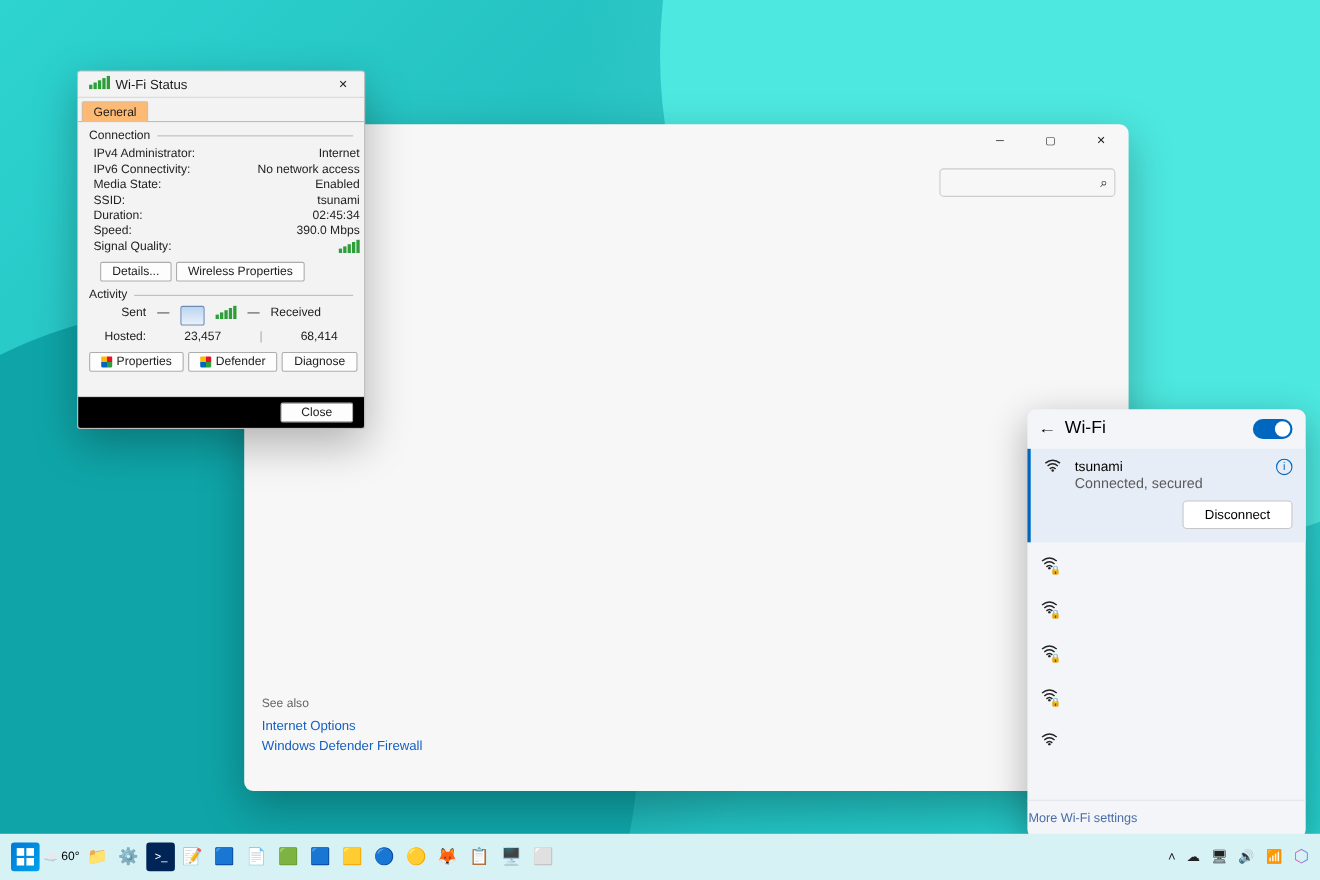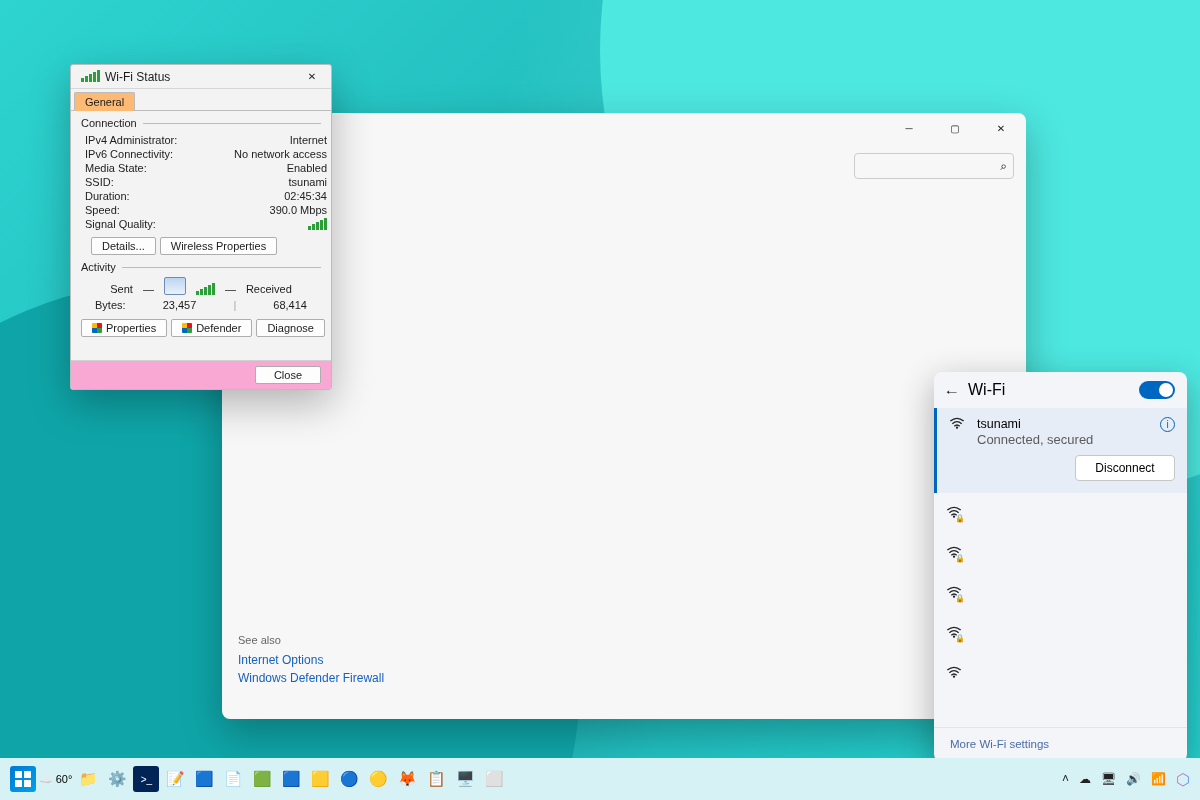--- a/index.html
+++ b/index.html
@@ -33,23 +33,23 @@
 .grplabel::after { content:""; flex:1; height:1px; background:#bcbcbc; }
 .kv { display:flex; justify-content:space-between; padding:1px 4px 1px 14px; }
 .kv .k { color:#222; }
 .kv .v { color:#222; }
 .sigbars { display:inline-flex; gap:1px; align-items:flex-end; }
 .sigbars i { width:3px; background:#2e9e3a; display:block; }
 .sigbars i:nth-child(1){height:4px}.sigbars i:nth-child(2){height:6px}.sigbars i:nth-child(3){height:8px}.sigbars i:nth-child(4){height:10px}.sigbars i:nth-child(5){height:12px}
 .btnrow { display:flex; gap:4px; margin:4px 10px; }
 .wbtn { padding:2px 10px; border:1px solid #adadad; background:#fdfdfd; border-radius:2px; font-size:11px; cursor:pointer; display:flex; align-items:center; gap:4px; }
 .shield { width:10px; height:10px; background:conic-gradient(#e81123 0 25%,#2e9e3a 25% 50%,#0067c0 50% 75%,#ffb900 75% 100%); border-radius:1px; }
-.activity { display:flex; align-items:flex-end; justify-content:center; gap:10px; margin-top:4px; }
+.activity { display:flex; align-items:flex-start; justify-content:center; gap:10px; margin-top:4px; }
 .activity .pc { width:22px; height:18px; border:1px solid #6b8db5; border-radius:2px; background:linear-gradient(#bcd5f0,#eaf1fb); position:relative; }
-.closebar { position:absolute; bottom:0; right:0; padding:5px 10px; border-top:1px solid #d0d0d0; width:100%; display:flex; justify-content:flex-end; background:#f9a8d4; }
+.closebar { position:absolute; bottom:0; right:0; padding:5px 10px; border-top:1px solid #d0d0d0; width:100%; display:flex; justify-content:flex-end; background:#000000; }
 
 
 #terminal { left:318px; top:139px; width:657px; height:501px; background:#000; border-radius:8px; }
 .term-tabs { display:flex; align-items:center; background:#202020; height:34px; padding-left:10px; }
 .term-tab { display:flex; align-items:center; gap:7px; height:30px; padding:0 9px; color:#ccc; font-size:11.5px; border-radius:6px 6px 0 0; margin-right:2px; max-width:180px; }
 .term-tab.active { background:#000; color:#fff; }
 .term-tab .ic { width:14px; height:14px; display:flex; align-items:center; justify-content:center; font-size:10px; border-radius:2px; }
 .term-tab .x { margin-left:2px; color:#999; font-size:12px; }
 .term-new { width:30px; color:#ccc; text-align:center; font-size:16px; }
 .term-winc { margin-left:auto; display:flex; }
@@ -64,21 +64,21 @@
 .toggle::after { content:""; position:absolute; right:2px; top:2px; width:14px; height:14px; border-radius:50%; background:#fff; }
 .netitem { padding:8px 12px 10px; }
 .netitem.active { background:#e7edf6; border-left:3px solid #0067c0; }
 .netitem .row1 { display:flex; align-items:center; gap:10px; }
 .netitem.other { padding:12px 12px; }
 .wicon { width:18px; position:relative; font-size:14px; }
 .wicon .lock { position:absolute; right:-3px; bottom:-2px; font-size:8px; }
 .netitem .name { font-size:12.5px; }
 .netitem .sub { color:#5b5b5b; font-size:13px; margin-left:28px; }
 .discbtn { margin:8px 0 2px 28px; margin-left:auto; width:100px; padding:5px 0; text-align:center; border:1px solid #c7c7c7; border-radius:4px; background:#fff; float:right; font-size:12px; }
-.morelink { margin-top:auto; padding:10px 16px 12px; color:#4b6da9; font-size:11.5px; border-top:1px solid #e2e4ea; }
+.morelink { margin-top:auto; padding:10px 1px 12px; color:#4b6da9; font-size:11.5px; border-top:1px solid #e2e4ea; }
 
 
 #taskbar { position:absolute; left:0; right:0; bottom:0; height:42px; background:#d7f2f5; display:flex; align-items:center; padding:0 10px; }
 .tb-left { display:flex; gap:3px; align-items:center; }
 .tb-ico { width:26px; height:26px; border-radius:3px; display:flex; align-items:center; justify-content:center; font-size:15px; }
 .start { background:linear-gradient(135deg,#0078d4,#00a2ed); }
 .start svg { display:block; }
 .tb-right { margin-left:auto; display:flex; gap:10px; align-items:center; color:#222; font-size:12px; }
 
 .arrow { display:inline-block; transform:scaleX(1.4); }
@@ -182,21 +182,21 @@
         <i></i>
         <i></i>
         <i></i>
         <i></i>
         <i></i>
       </span>
     <span>—</span>
       <span>Received</span>
   </div>
   <div class="kv" style="padding:4px 24px">
-      <span class="k">Bytes:</span>
+      <span class="k">Hosted:</span>
       <span>23,457</span>
       <span style="color:#aaa">|</span>
       <span>68,414</span>
     </div>
 
   <div class="btnrow">
     <div class="wbtn">
         <span class="shield"></span>
         <span>Properties</span>
       </div>

